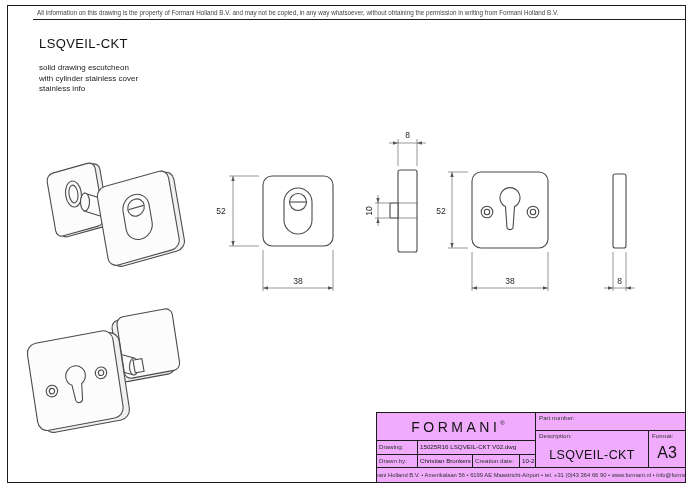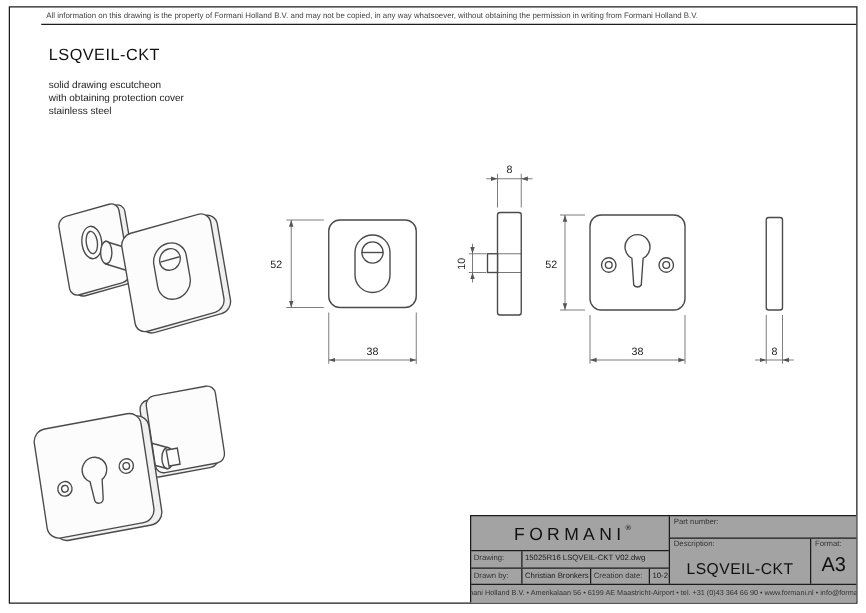--- a/index.html
+++ b/index.html
@@ -27,21 +27,21 @@
   .description{
     position:absolute;left:31px;top:57px;
     font-size:8px;line-height:10.5px;color:#222;
   }
   svg.canvas{position:absolute;left:0;top:0;pointer-events:none;}
 
   
   .titleblock{
     position:absolute;right:0;bottom:0;width:308px;
     border-left:1.4px solid #1c1c1c;border-top:1.4px solid #1c1c1c;
-    background:#a3a3a3;display:flex;flex-direction:column;
+    background:#f0abfc;display:flex;flex-direction:column;
   }
   .tb-top{display:flex;height:54px;}
   .tb-left{width:158px;border-right:1px solid #1c1c1c;display:flex;flex-direction:column;}
   .tb-logo{height:28px;border-bottom:1px solid #1c1c1c;display:flex;align-items:center;justify-content:center;}
   .logo-text{font-size:14px;letter-spacing:3.5px;font-weight:500;color:#111;margin-left:4px;}
   .logo-reg{font-size:6px;vertical-align:super;position:relative;top:-4px;color:#111;}
   .tb-row{height:13px;display:flex;font-size:6.2px;line-height:12px;border-bottom:1px solid #1c1c1c;}
   .tb-row.last{border-bottom:none;flex:1;}
   .cell{padding:0 2px;overflow:hidden;white-space:nowrap;border-right:1px solid #1c1c1c;}
   .cell.label{color:#333;}
@@ -64,22 +64,22 @@
   }
 </style>
 </head>
 <body>
 
 <div class="frame">
   <div class="disclaimer">All information on this drawing is the property of Formani Holland B.V. and may not be copied, in any way whatsoever, without obtaining the permission in writing from Formani Holland B.V.</div>
   <div class="page-title">LSQVEIL-CKT</div>
   <div class="description">
     <div>solid drawing escutcheon</div>
-    <div>with obtaining protection cover</div>
-    <div>stainless steel</div>
+    <div>with cylinder stainless cover</div>
+    <div>stainless info</div>
   </div>
 
   <div class="titleblock">
     <div class="tb-top">
       <div class="tb-left">
         <div class="tb-logo">
           <span class="logo-text">FORMANI</span>
             <span class="logo-reg">®</span>
         </div>
         <div class="tb-row">

